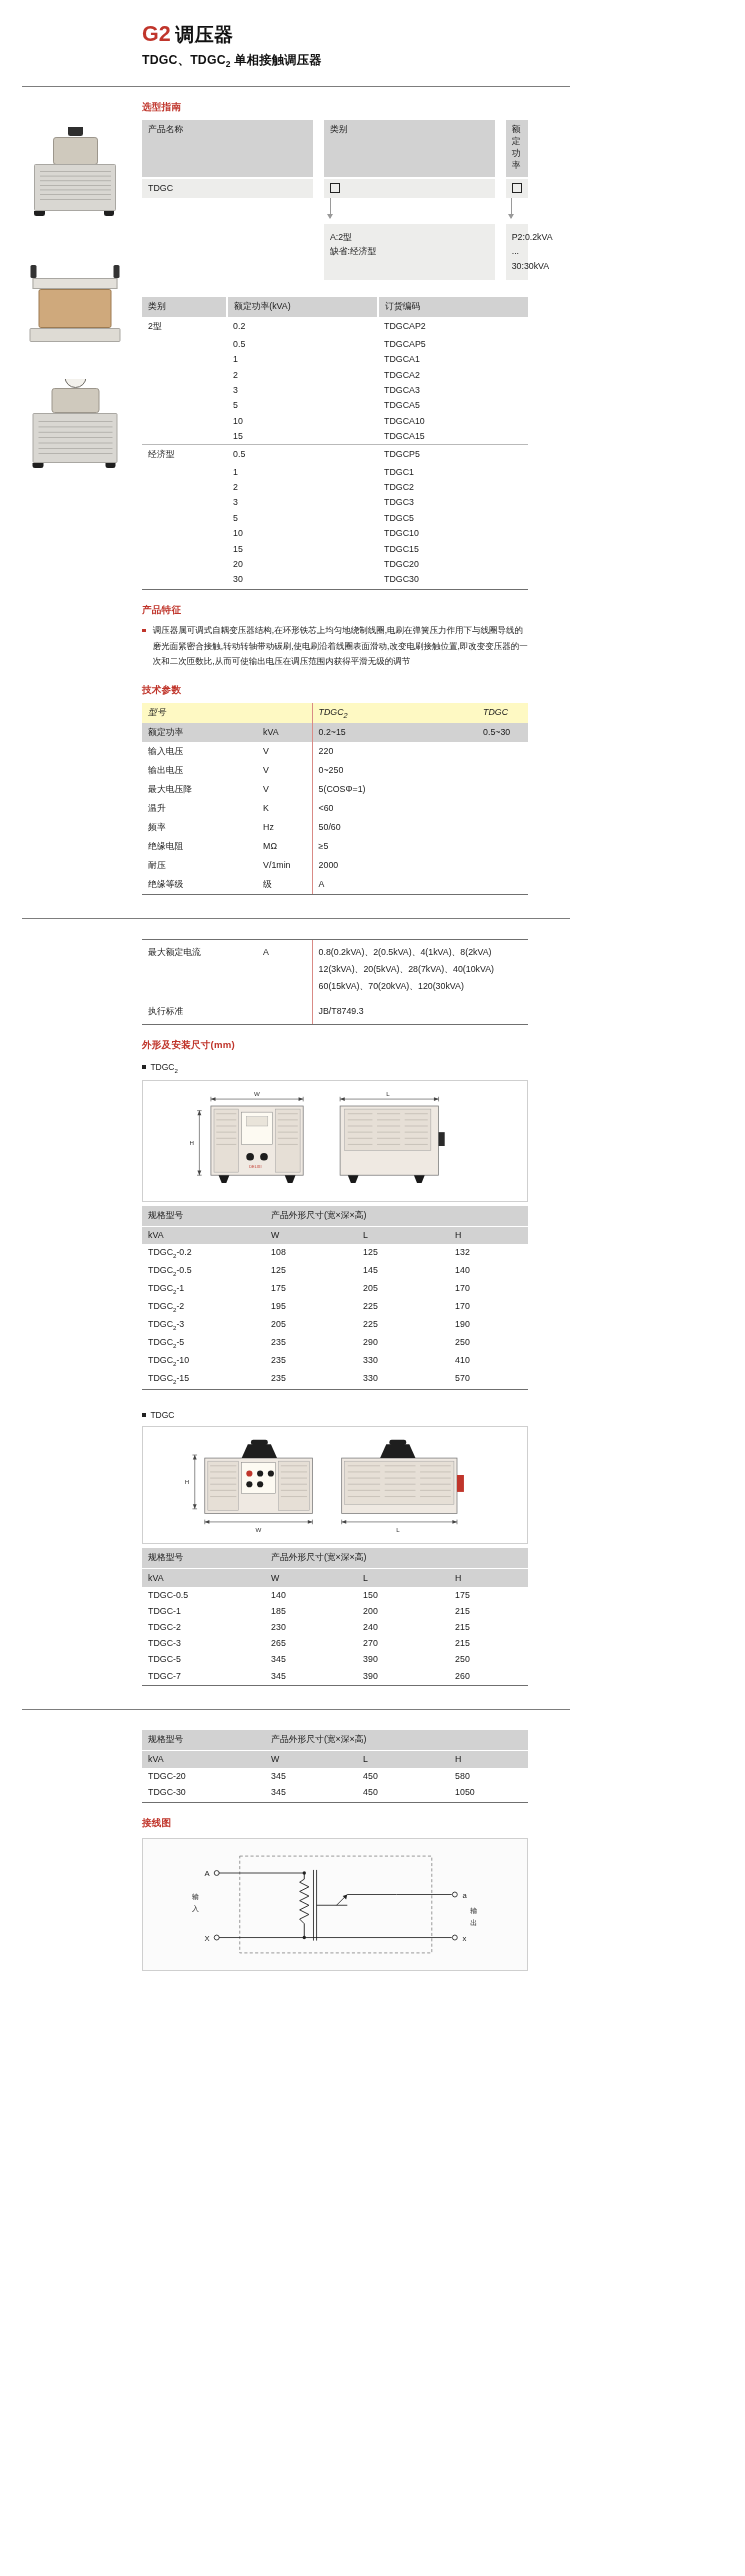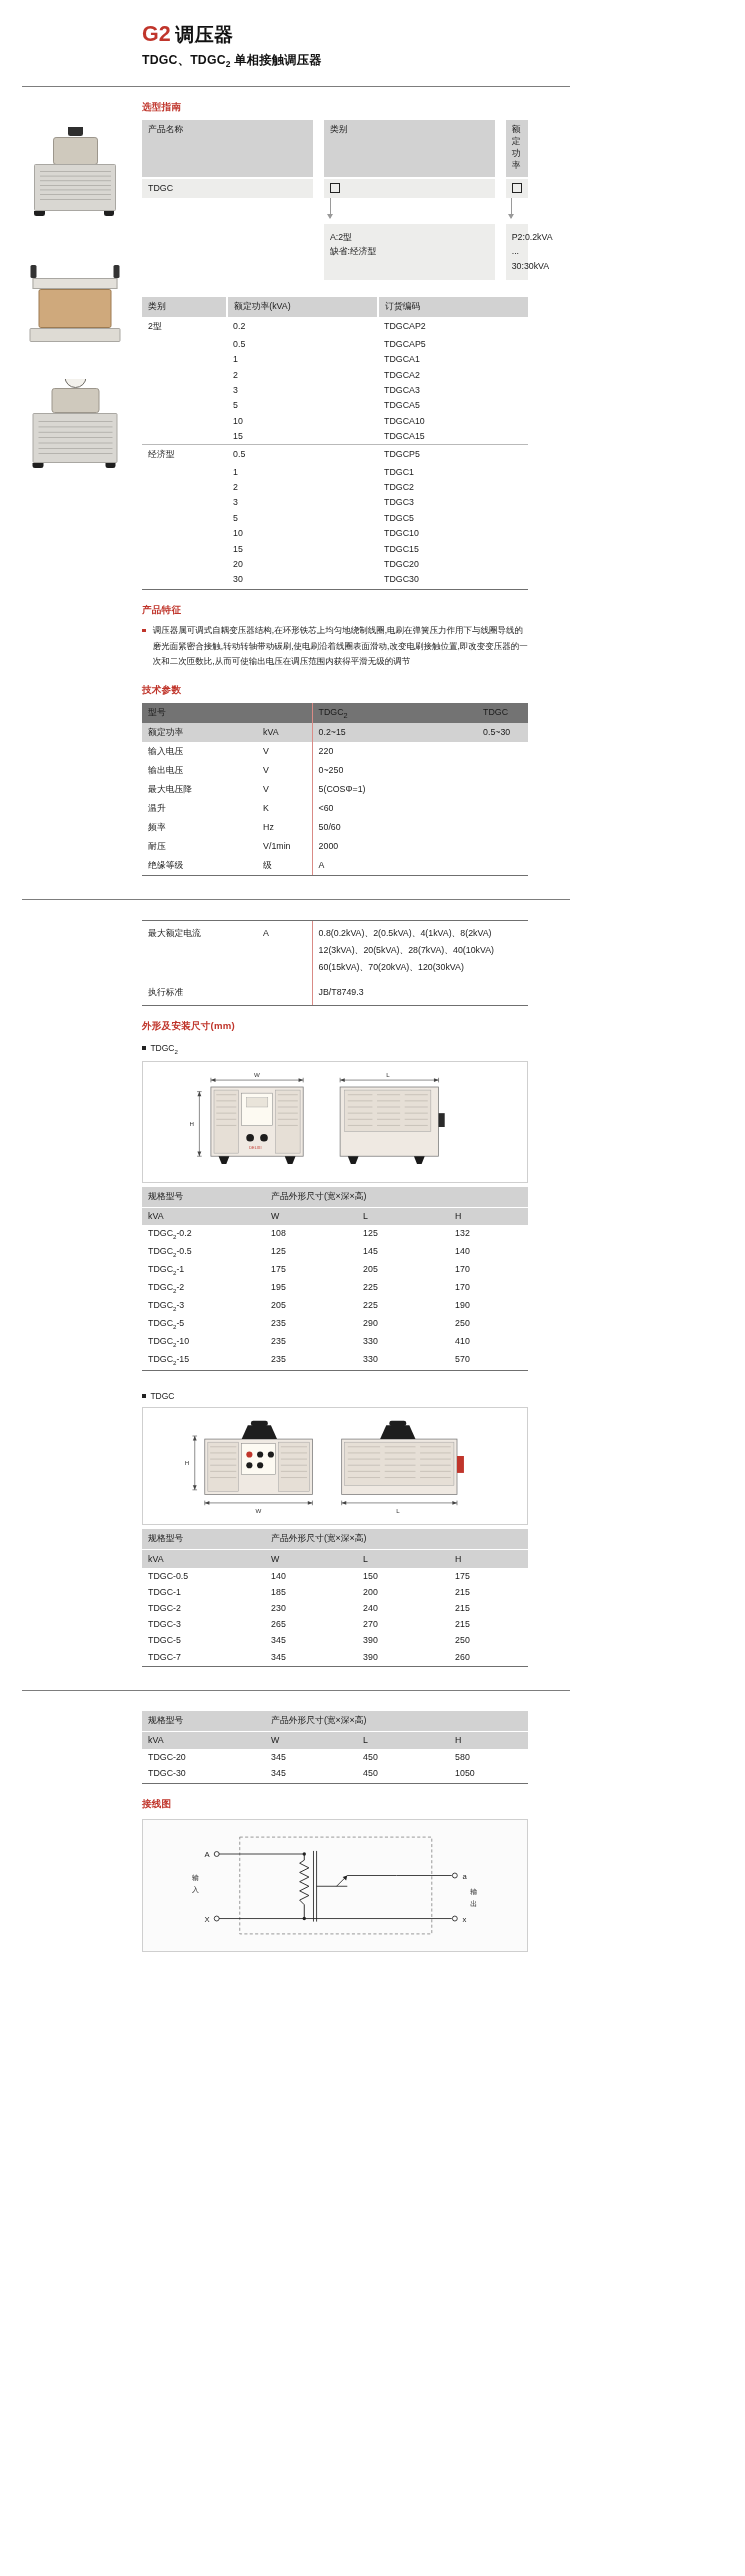--- a/index.html
+++ b/index.html
@@ -130,21 +130,21 @@
   .feature{
     display:flex;font-size:8.5px;line-height:1.85;margin-top:1.5px;
   }
   .bullet{flex:0 0 10.8px;padding-top:0.8px;}
   .bullet i{display:inline-block;width:3.8px;height:3.8px;background:#c0352b;vertical-align:1.5px;}
   .feature p{margin:0;}
 
   
   .tbl-tech{margin-top:3.1px;}
   .tbl-tech td,.tbl-tech th{padding:3.5px 6.1px;font-size:8.8px;font-weight:normal;}
-  .tbl-tech .hdr td{background:#737373;}
+  .tbl-tech .hdr td{background:#fef9c3;font-style:italic;}
   .tbl-tech .shaded td{background:#d2d2d2;}
   .tbl-tech .vline{border-left:1.2px solid #d98b86;}
   .c-name{width:115px;}
   .c-unit{width:55px;}
   .c-v1{width:165px;}
   .tbl-tech tr.endline td{border-bottom:0.8px solid #6f6f6f;}
 
   .tbl-cur{margin-top:0;}
   .tbl-cur td{padding:3.8px 6.1px;font-size:8.8px;line-height:1.95;vertical-align:top;}
   .tbl-cur .vline{border-left:1.2px solid #d98b86;}
@@ -444,20 +444,25 @@
         <td>温升</td>
         <td>K</td>
         <td class="vline" colspan="2">&lt;60</td>
       </tr>
       <tr>
         <td>频率</td>
         <td>Hz</td>
         <td class="vline" colspan="2">50/60</td>
       </tr>
       <tr>
+        <td>绝缘电阻</td>
+        <td>MΩ</td>
+        <td class="vline" colspan="2">≥5</td>
+      </tr>
+      <tr>
         <td>耐压</td>
         <td>V/1min</td>
         <td class="vline" colspan="2">2000</td>
       </tr>
       <tr class="endline">
         <td>绝缘等级</td>
         <td>级</td>
         <td class="vline" colspan="2">A</td>
       </tr>
     </tbody>

